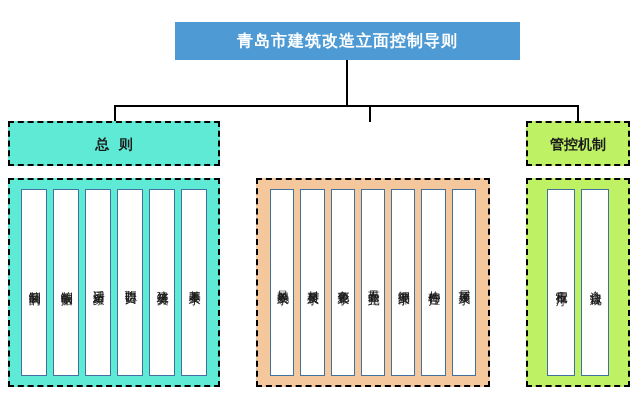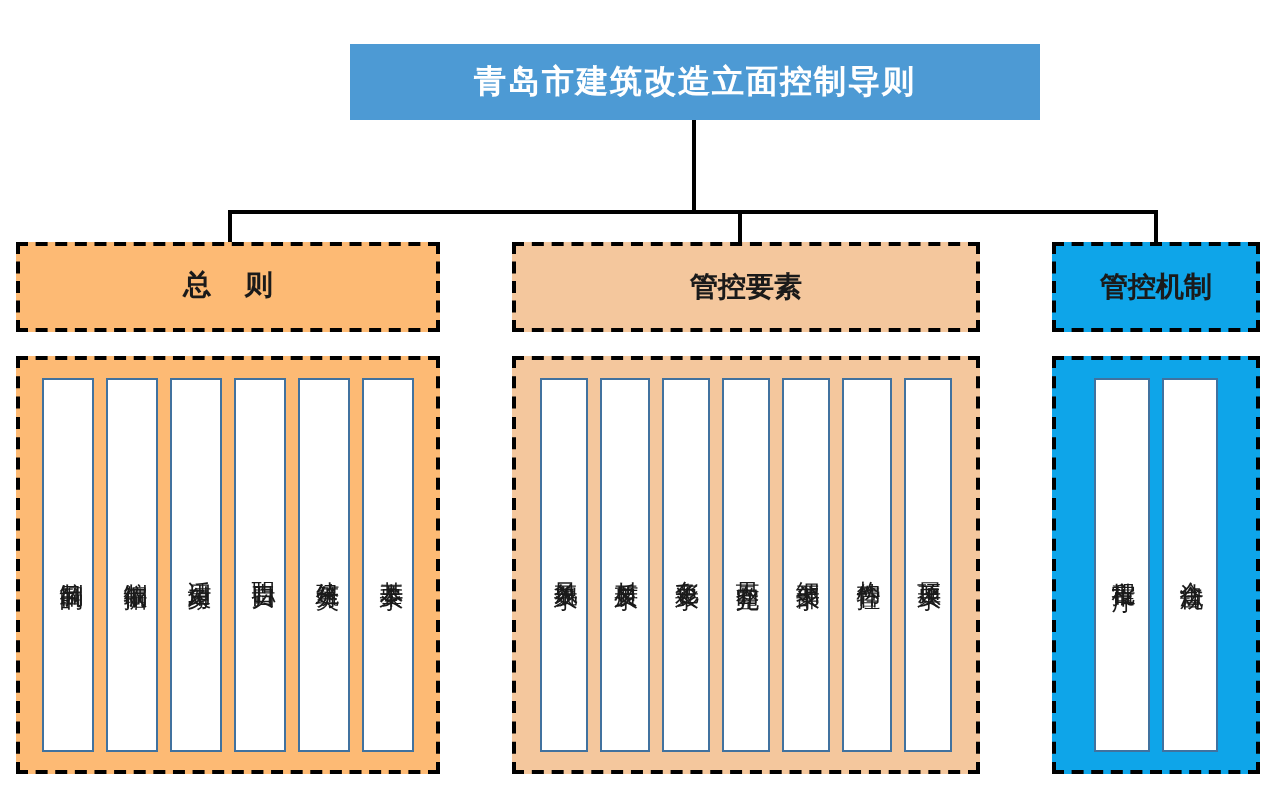--- a/index.html
+++ b/index.html
@@ -100,23 +100,23 @@
     display: flex;
     align-items: center;
     justify-content: center;
     gap: 6px;
   }
   .sec-body.green  { padding: 9px 10px; }
   .sec-body.orange { padding: 9px 12px; }
   .sec-body.blue   { padding: 9px 14px; }
 
   
-  .green-bg  { background: #fdba74; font-family: Liberation Mono, monospace; }
+  .green-bg  { background: #5eead4; }
   .orange-bg { background: #f4c79d; }
-  .blue-bg   { background: #0ea5e9; }
+  .blue-bg   { background: #bef264; }
 
   
   .leaf {
     background: #ffffff;
     border: 1px solid #41729f;
     box-sizing: border-box;
     display: flex;
     align-items: center;
     justify-content: center;
     height: 100%;
@@ -166,23 +166,20 @@
       <span class="leaf-text">职责归口</span>
     </div>
     <div class="leaf">
       <span class="leaf-text">建筑分类</span>
     </div>
     <div class="leaf">
       <span class="leaf-text">基本要求</span>
     </div>
   </div>
 
-  <div class="sec-head orange-bg" style="left:256px; top:121px; width:234px; height:45px;">
-    <span class="sec-head-text">管控要素</span>
-  </div>
   <div class="sec-body orange orange-bg" style="left:256px; top:178px; width:234px; height:209px;">
     <div class="leaf">
       <span class="leaf-text">风貌要求</span>
     </div>
     <div class="leaf">
       <span class="leaf-text">材质要求</span>
     </div>
     <div class="leaf">
       <span class="leaf-text">色彩要求</span>
     </div>

